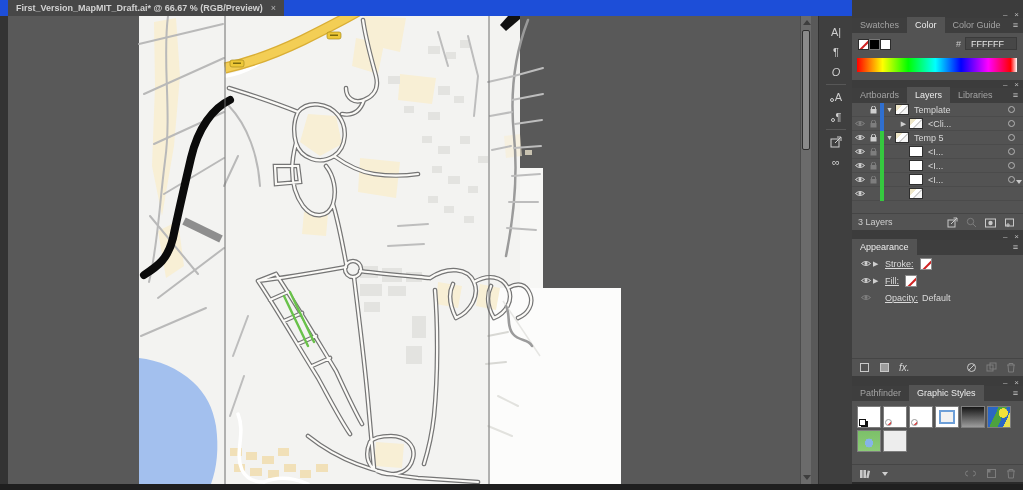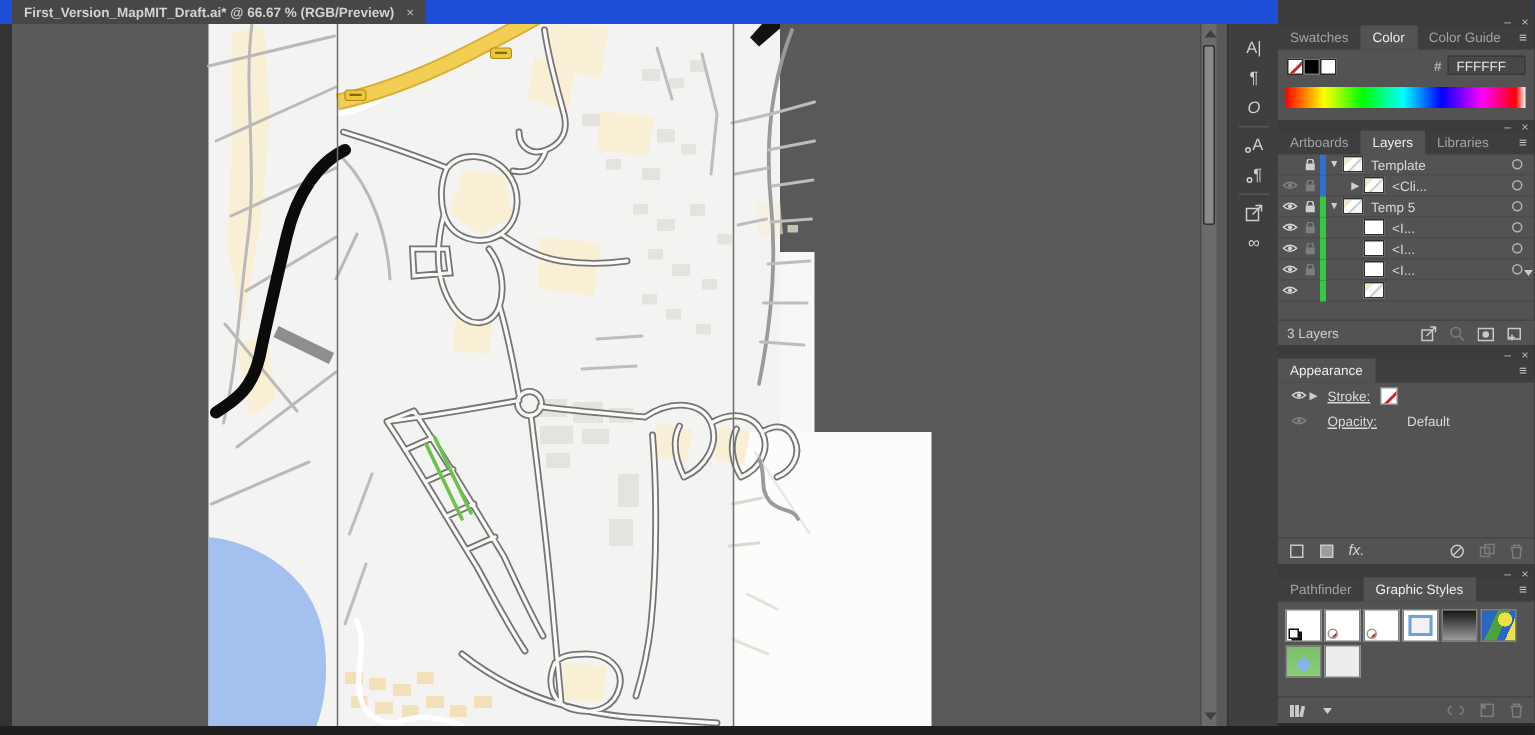--- a/index.html
+++ b/index.html
@@ -89,21 +89,21 @@
              border-top:1px solid #454545; display:flex; align-items:center; padding:0 6px; gap:8px; }
   .lbottom .count { font-size:9px; color:#cfcfcf; margin-right:auto; }
   .micon { display:flex; align-items:center; }
 
   
   #g-app { top:232px; height:144px; }
   #g-app .pbody { height:121px; }
   .arow { display:flex; align-items:center; height:17px; padding-left:6px; }
   .arow .exp { width:12px; font-size:7px; color:#cfcfcf; }
   .alabel { font-size:9px; color:#dadada; text-decoration:underline; }
-  .avalue { font-size:9px; color:#dadada; margin-left:20px; }
+  .avalue { font-size:9px; color:#dadada; margin-left:4px; }
   .noselrow { display:flex; align-items:center; height:24px; padding-left:6px; gap:10px; }
   .noselthumb { width:15px; height:13px; background:#fff; border:1px solid #2c2c2c; }
   .nosel { font-size:9.5px; font-weight:bold; color:#e8e8e8; }
   .sw-mini { width:12px; height:12px; border:1px solid #8b8b8b; background:#fff; position:relative; overflow:hidden; margin-left:6px; }
   .sw-mini::after { content:""; position:absolute; left:-3px; top:5px; width:20px; height:2px; background:#cf2222; transform:rotate(-45deg); }
   .abottom { position:absolute; left:0; bottom:0; width:171px; height:18px; background:#535353;
              border-top:1px solid #454545; display:flex; align-items:center; padding:0 7px; gap:9px; }
   .fxtxt { font-size:10px; font-style:italic; color:#d5d5d5; }
   .spacer { flex:1; }
 
@@ -590,20 +590,31 @@
             <svg width="10" height="7">
                 <path d="M0.5,3.5 Q5,-0.5 9.5,3.5 Q5,7.5 0.5,3.5Z" fill="none" stroke="#d6d6d6"></path>
                 <circle cx="5" cy="3.5" r="1.4" fill="#d6d6d6"></circle>
               </svg>
             </span>
           <span class="exp">▶</span>
           <span class="alabel">Stroke:</span>
           <span class="sw-mini"></span>
         </div>
         <div class="arow">
+          <span class="cell-eye">
+            <svg width="10" height="7">
+                <path d="M0.5,3.5 Q5,-0.5 9.5,3.5 Q5,7.5 0.5,3.5Z" fill="none" stroke="#d6d6d6"></path>
+                <circle cx="5" cy="3.5" r="1.4" fill="#d6d6d6"></circle>
+              </svg>
+            </span>
+          <span class="exp">▶</span>
+          <span class="alabel">Fill:</span>
+          <span class="sw-mini"></span>
+        </div>
+        <div class="arow">
           <span class="cell-eye dim">
             <svg width="10" height="7">
                 <path d="M0.5,3.5 Q5,-0.5 9.5,3.5 Q5,7.5 0.5,3.5Z" fill="none" stroke="#d6d6d6"></path>
                 <circle cx="5" cy="3.5" r="1.4" fill="#d6d6d6"></circle>
               </svg>
             </span>
           <span class="exp"></span>
           <span class="alabel">Opacity:</span>
           <span class="avalue">Default</span>
         </div>

